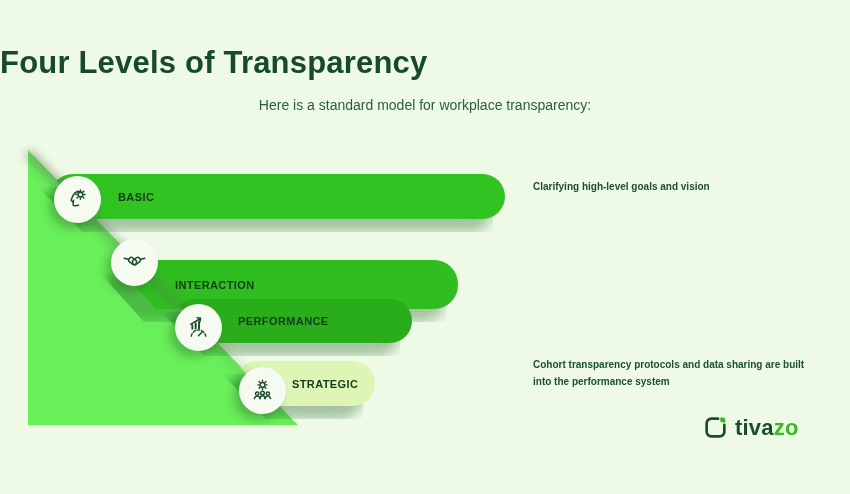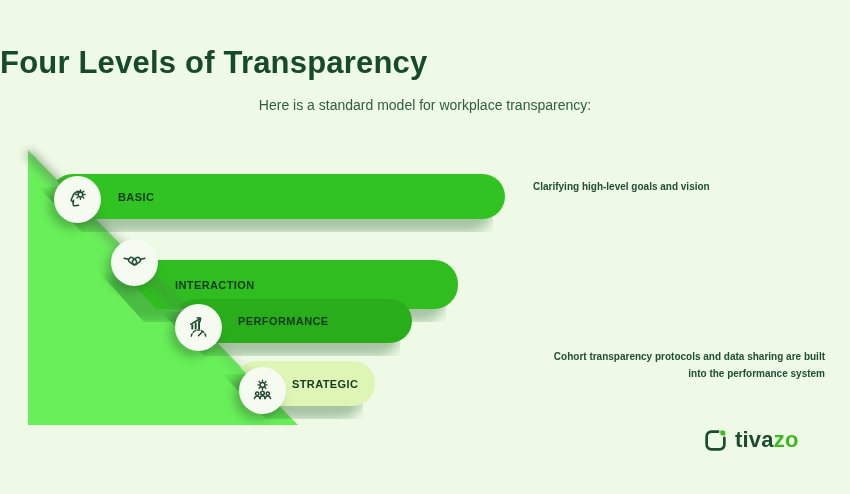--- a/index.html
+++ b/index.html
@@ -56,24 +56,24 @@
   }
   #c1 { left:54px;  top:176px; }
   #c2 { left:111px; top:239px; }
   #c3 { left:175px; top:304px; }
   #c4 { left:239px; top:367px; }
   .desc {
     position:absolute; left:533px;
     font-size:10px; font-weight:700; color:#1d4f30; line-height:17px;
   }
   #d1 { top:178px; } #d2 { top:241px; } #d3 { top:305px; }
-  #d4 { top:348px; width:292px;text-align:right; }
+  #d4 { top:356px; width:292px; }
   .logo {
-    position:absolute; left:703px; top:427px;
-    display:flex; align-items:center; gap:7px;
+    position:absolute; left:703px; top:415px;
+    display:flex; gap:7px;
   }
   .logo-text { font-size:22px; font-weight:800; letter-spacing:.2px; }
   .logo-text .tiva { color:#1b4c2e; }
   .logo-text .zo   { color:#3cb820; }
   .icon-svg { display:block; }
 </style>
 </head>
 <body>
 
 <div class="canvas">

